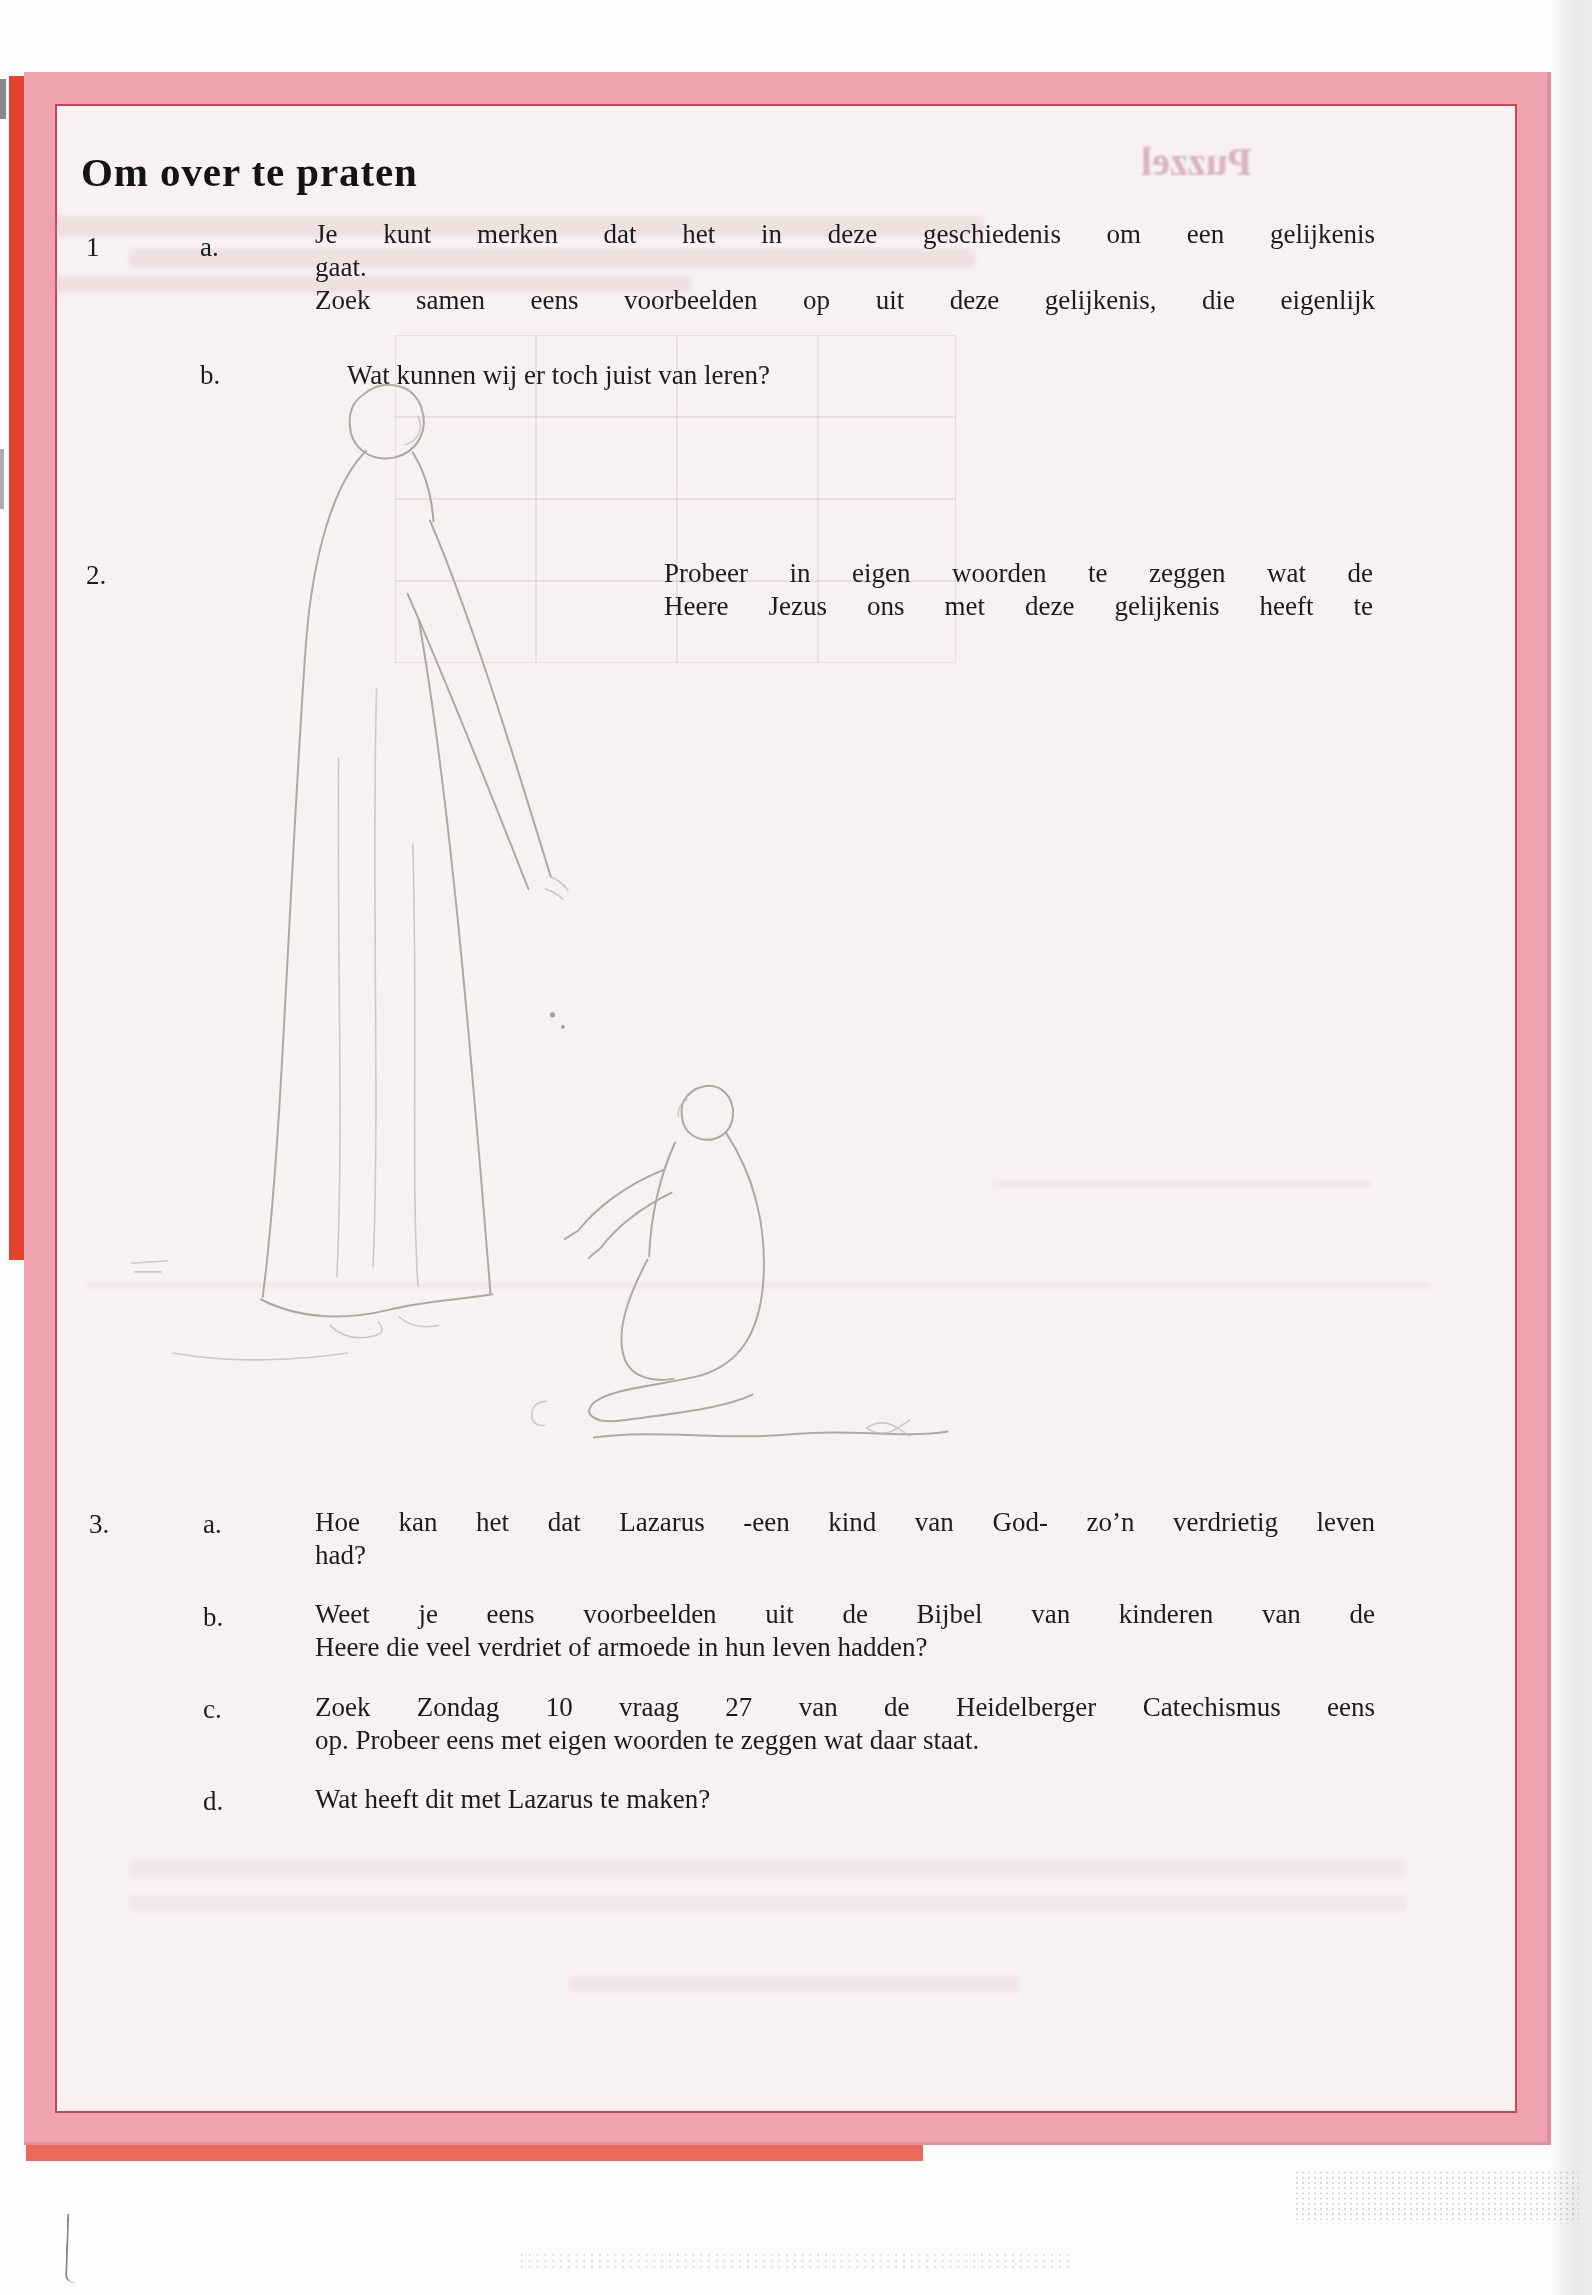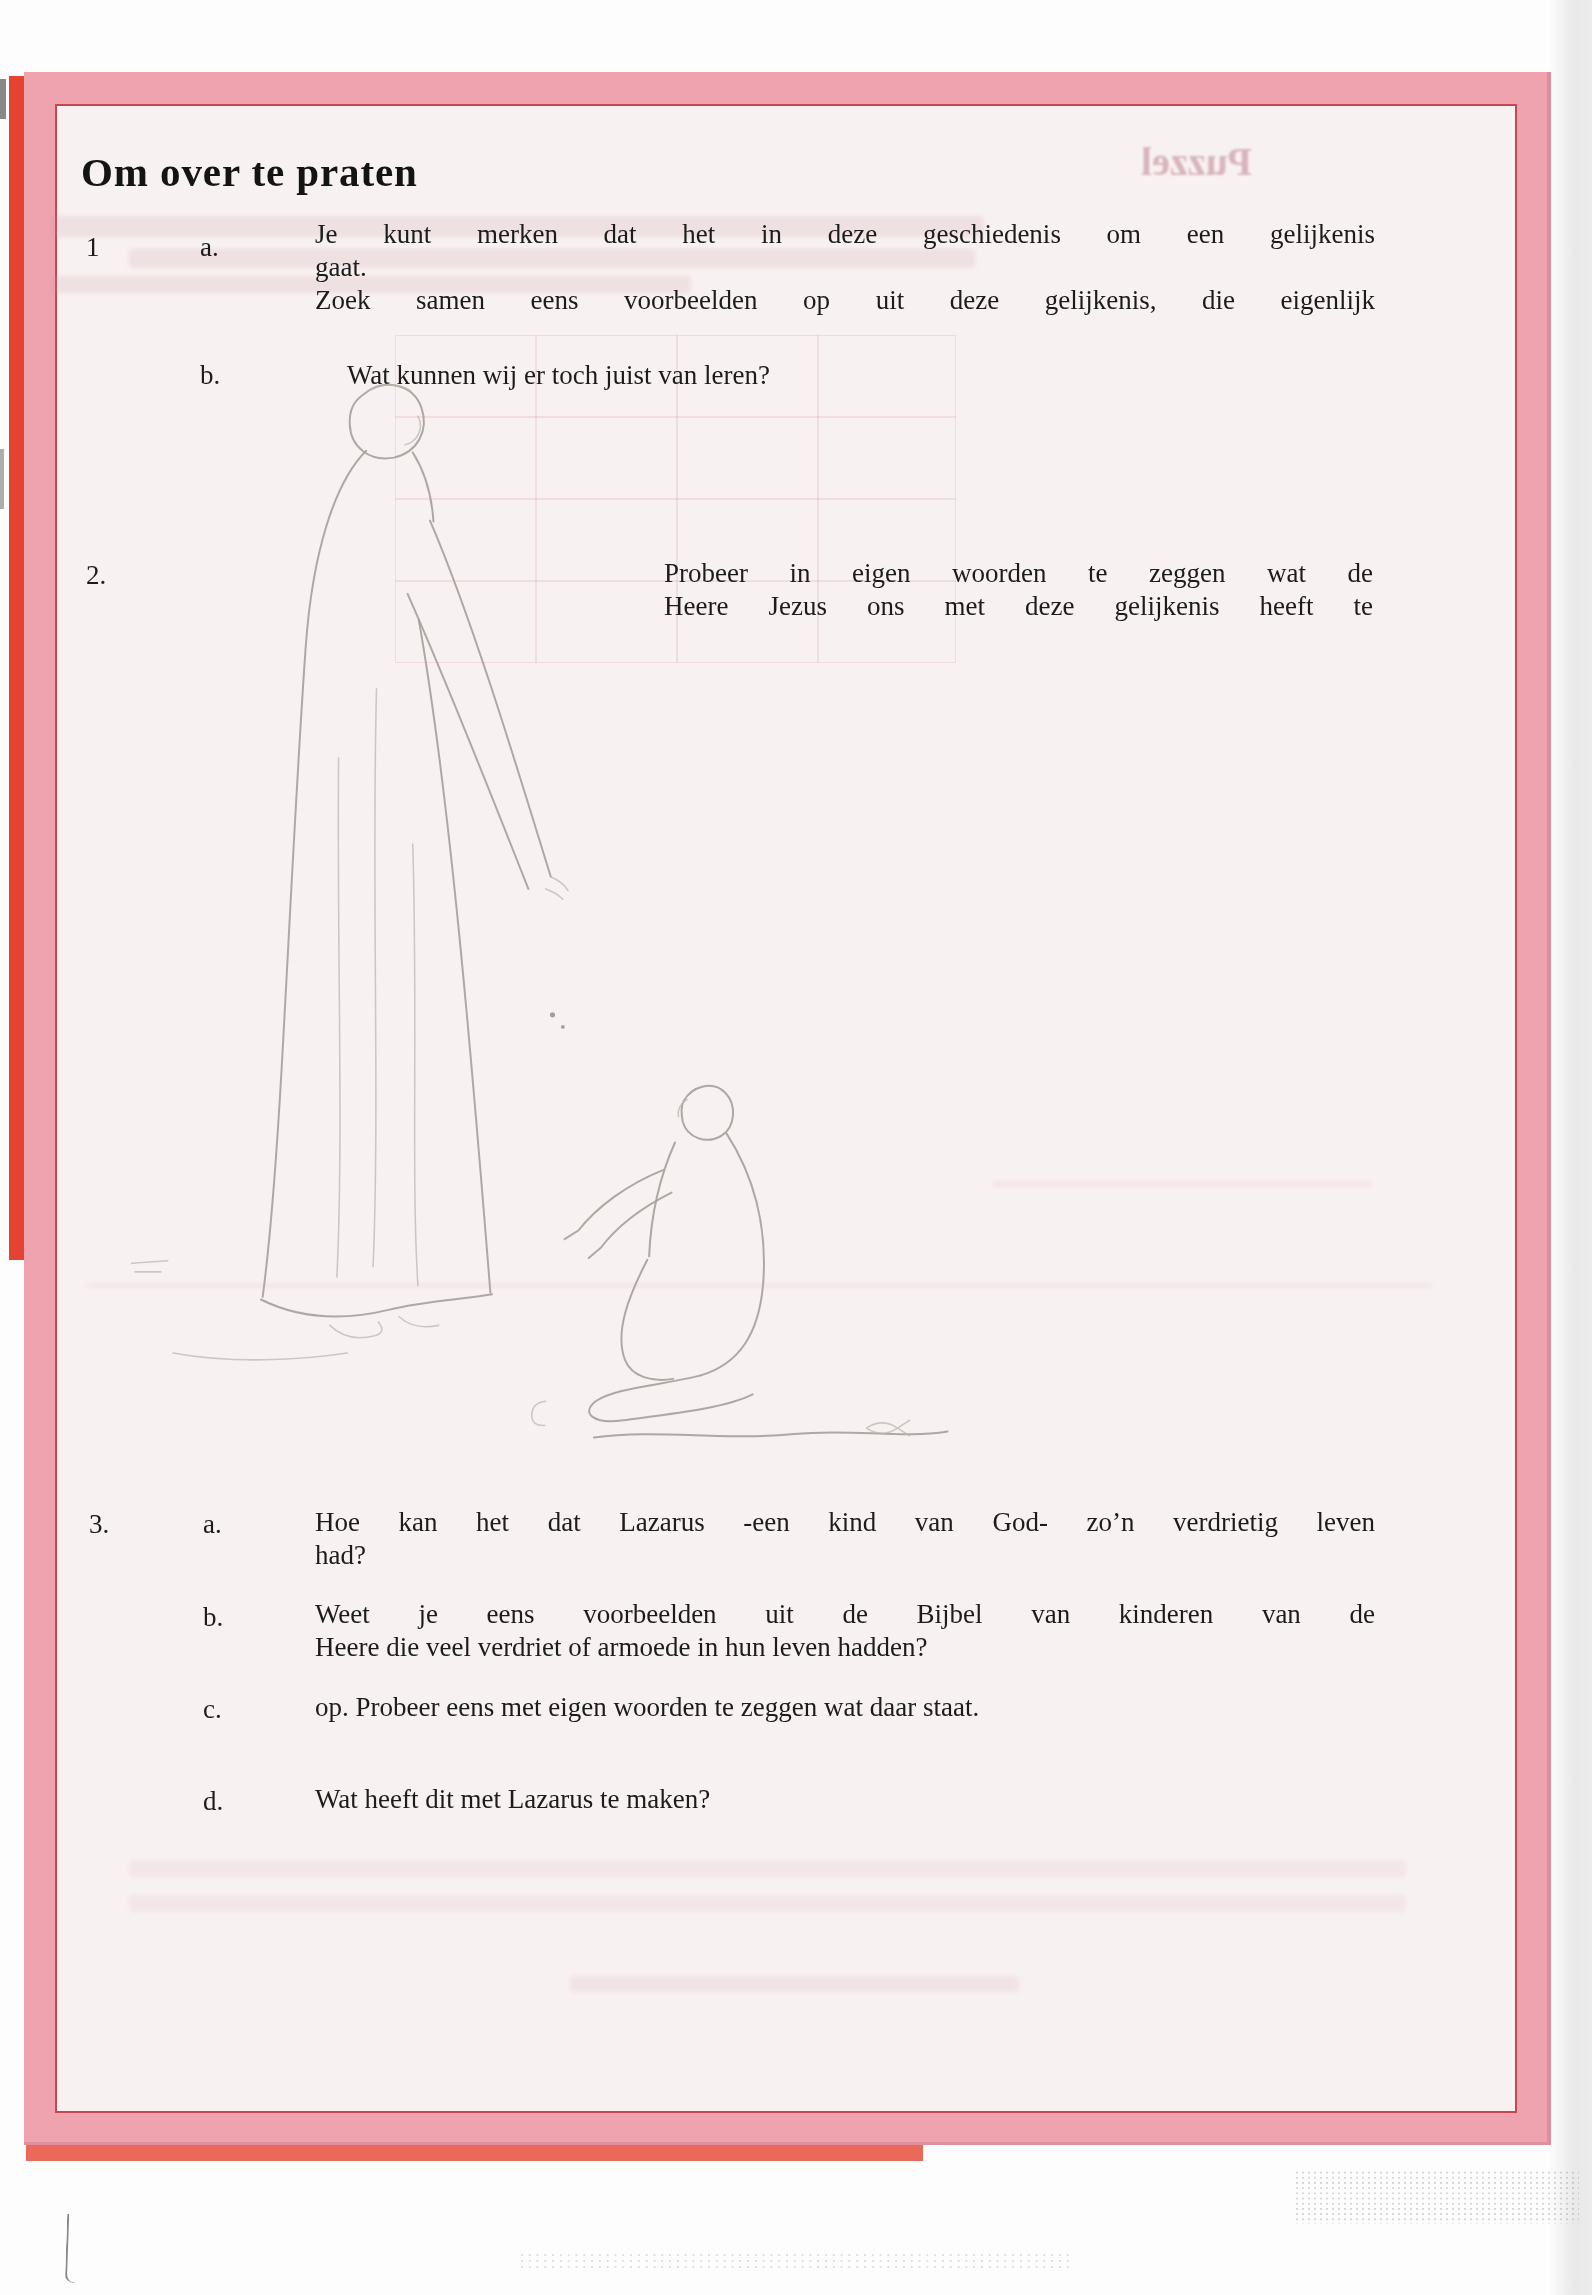--- a/index.html
+++ b/index.html
@@ -187,20 +187,21 @@
   </div>
 
   <div class="qlabel" style="left:203px; top:1601px;">b.</div>
   <div class="tblock w-wide" style="left:315px; top:1598px;">
     <div class="tline full">Weet je eens voorbeelden uit de Bijbel van kinderen van de</div>
     <div class="tline">Heere die veel verdriet of armoede in hun leven hadden?</div>
   </div>
 
   <div class="qlabel" style="left:203px; top:1693px;">c.</div>
   <div class="tblock w-wide" style="left:315px; top:1691px;">
+    <div class="tline full">Zoek Zondag 10 vraag 27 van de Heidelberger Catechismus eens</div>
     <div class="tline">op. Probeer eens met eigen woorden te zeggen wat daar staat.</div>
   </div>
 
   <div class="qlabel" style="left:203px; top:1785px;">d.</div>
   <div class="tblock w-wide" style="left:315px; top:1783px;">
     <div class="tline">Wat heeft dit met Lazarus te maken?</div>
   </div>
 
   <div class="scan-edge-right"></div>
   <div class="scan-speckle-br"></div>

